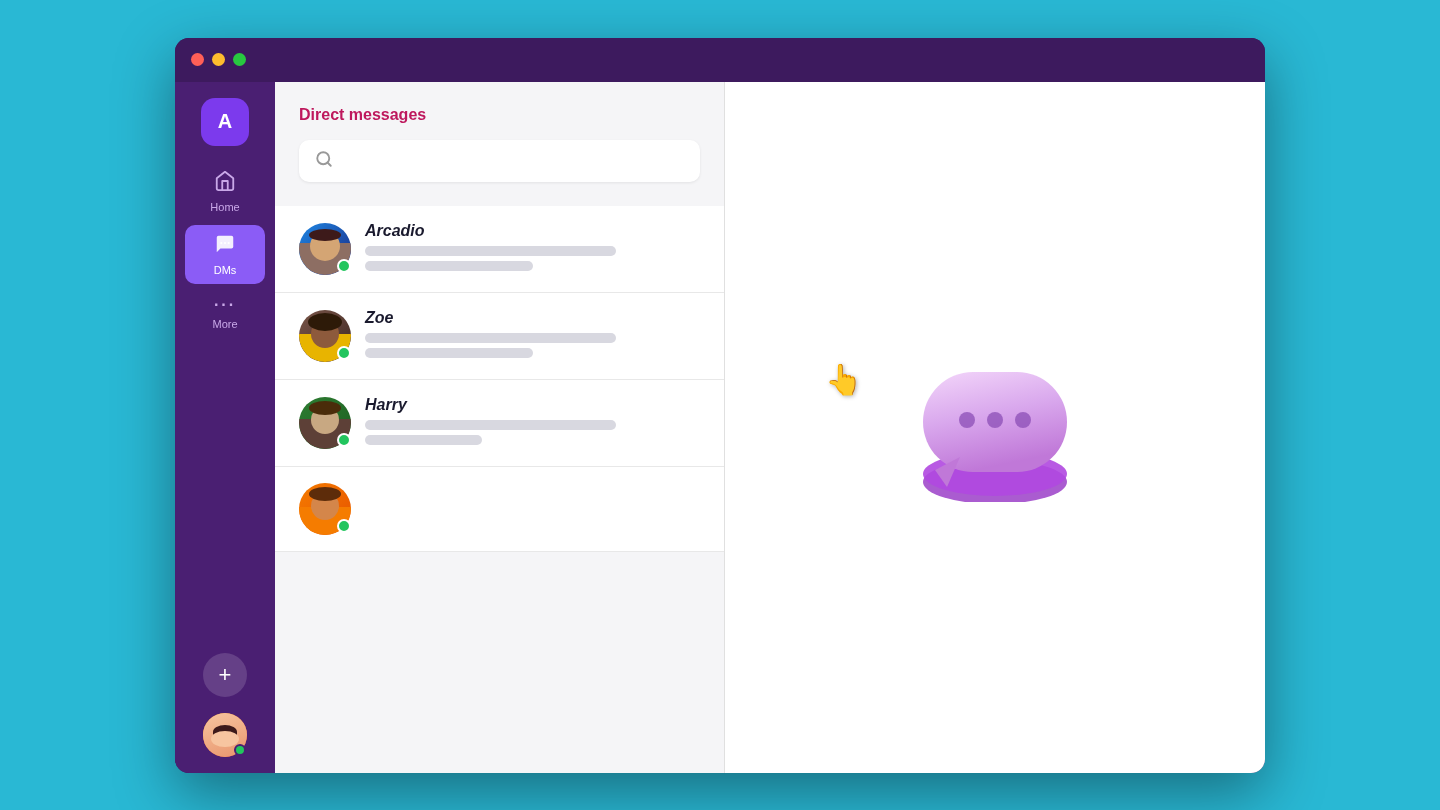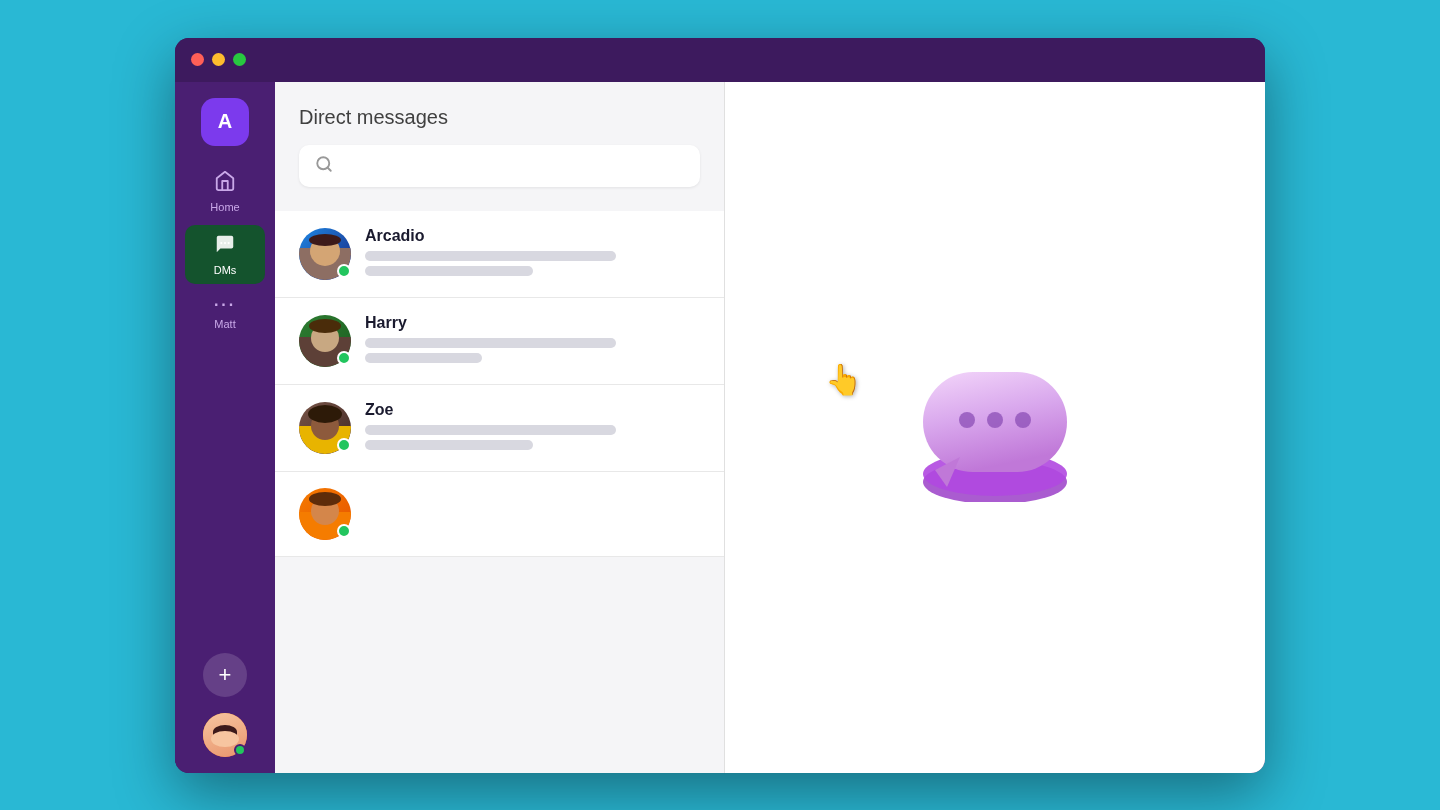--- a/index.html
+++ b/index.html
@@ -84,21 +84,21 @@
       justify-content: flex-end;
       width: 80px;
       padding: 8px 4px;
       border-radius: 10px;
       cursor: pointer;
       gap: 4px;
       color: #c9a8e8;
     }
 
     .sidebar-item.active {
-      background: #14532d;
+      background: #8b5cf6;
       color: white;
     }
 
     .sidebar-item-label {
       font-size: 11px;
       font-weight: 500;
       color: inherit;
     }
 
     .sidebar-icon {
@@ -162,23 +162,23 @@
       flex-shrink: 0;
       border-right: 1px solid #e0e0e0;
     }
 
     .dm-header {
       padding: 24px 24px 16px;
       background: #f5f5f7;
     }
 
     .dm-title {
-      font-size: 20px;
-      font-weight: 400;
-      color: #404040;
+      font-size: 16px;
+      font-weight: 700;
+      color: #be185d;
       margin-bottom: 16px;
     }
 
     .search-bar {
       display: flex;
       align-items: center;
       background: white;
       border-radius: 10px;
       padding: 10px 16px;
       gap: 10px;
@@ -196,20 +196,21 @@
       outline: none;
       background: transparent;
       font-size: 15px;
       color: #333;
       width: 100%;
     }
 
     .dm-list {
       overflow-y: auto;
       flex: 1;
+      font-style: italic;
     }
 
     .dm-list-item {
       display: flex;
       align-items: center;
       padding: 16px 24px;
       gap: 14px;
       cursor: pointer;
       background: white;
       border-bottom: 1px solid #e8e8e8;
@@ -321,21 +322,21 @@
             <circle cx="12" cy="11" r="1.2" fill="white"></circle>
             <circle cx="16" cy="11" r="1.2" fill="white"></circle>
           </svg>
         </span>
         <span class="sidebar-item-label">DMs</span>
       </div>
 
 
       <div class="sidebar-item">
         <span class="sidebar-icon" style="font-size:16px; letter-spacing:2px; font-weight:700; color:#c9a8e8;">···</span>
-        <span class="sidebar-item-label">Matt</span>
+        <span class="sidebar-item-label">More</span>
       </div>
 
       <div class="sidebar-bottom">
         <div class="add-button">+</div>
         <div class="user-avatar-placeholder" style="background: linear-gradient(135deg, #f59e0b, #ef4444); width:44px; height:44px; border-radius:50%; display:flex; align-items:center; justify-content:center; position:relative;">
 
           <div style="width:44px;height:44px;border-radius:50%;background:linear-gradient(160deg,#f7c5a0,#e8956d);position:relative;overflow:hidden;">
             <div style="position:absolute;top:12px;left:10px;width:24px;height:14px;background:#3d1a1a;border-radius:50% 50% 0 0;"></div>
             <div style="position:absolute;top:18px;left:8px;width:28px;height:16px;background:#f7c5a0;border-radius:50%;"></div>
           </div>
@@ -371,47 +372,47 @@
           </div>
           <div class="contact-info">
             <div class="contact-name">Arcadio</div>
             <div class="message-preview-line line-long"></div>
             <div class="message-preview-line line-medium"></div>
           </div>
         </div>
 
         <div class="dm-list-item">
           <div class="contact-avatar">
+            <div style="width:52px;height:52px;border-radius:50%;background:linear-gradient(135deg,#795548,#3e2723);overflow:hidden;position:relative;">
+              <div style="position:absolute;bottom:0;left:0;right:0;height:28px;background:#e8b400;border-radius:0 0 52px 52px;"></div>
+              <div style="position:absolute;top:10px;left:50%;transform:translateX(-50%);width:28px;height:28px;background:#8D5A3C;border-radius:50%;"></div>
+              <div style="position:absolute;top:3px;left:50%;transform:translateX(-50%);width:34px;height:18px;background:#2d1a08;border-radius:50%;"></div>
+            </div>
+            <div class="contact-status"></div>
+          </div>
+          <div class="contact-info">
+            <div class="contact-name">Zoe</div>
+            <div class="message-preview-line line-long"></div>
+            <div class="message-preview-line" style="width:50%;"></div>
+          </div>
+        </div>
+
+        <div class="dm-list-item">
+          <div class="contact-avatar">
             <div style="width:52px;height:52px;border-radius:50%;background:linear-gradient(135deg,#2e7d32,#1b5e20);overflow:hidden;position:relative;">
               <div style="position:absolute;bottom:0;left:0;right:0;height:30px;background:#5d4037;border-radius:0 0 52px 52px;"></div>
               <div style="position:absolute;top:9px;left:50%;transform:translateX(-50%);width:28px;height:28px;background:#C8A882;border-radius:50%;"></div>
               <div style="position:absolute;top:4px;left:50%;transform:translateX(-50%);width:32px;height:14px;background:#4a2c0a;border-radius:50%;"></div>
             </div>
             <div class="contact-status"></div>
           </div>
           <div class="contact-info">
             <div class="contact-name">Harry</div>
             <div class="message-preview-line line-long"></div>
             <div class="message-preview-line line-short"></div>
-          </div>
-        </div>
-
-        <div class="dm-list-item">
-          <div class="contact-avatar">
-            <div style="width:52px;height:52px;border-radius:50%;background:linear-gradient(135deg,#795548,#3e2723);overflow:hidden;position:relative;">
-              <div style="position:absolute;bottom:0;left:0;right:0;height:28px;background:#e8b400;border-radius:0 0 52px 52px;"></div>
-              <div style="position:absolute;top:10px;left:50%;transform:translateX(-50%);width:28px;height:28px;background:#8D5A3C;border-radius:50%;"></div>
-              <div style="position:absolute;top:3px;left:50%;transform:translateX(-50%);width:34px;height:18px;background:#2d1a08;border-radius:50%;"></div>
-            </div>
-            <div class="contact-status"></div>
-          </div>
-          <div class="contact-info">
-            <div class="contact-name">Zoe</div>
-            <div class="message-preview-line line-long"></div>
-            <div class="message-preview-line" style="width:50%;"></div>
           </div>
         </div>
 
         <div class="dm-list-item">
           <div class="contact-avatar">
             <div style="width:52px;height:52px;border-radius:50%;background:linear-gradient(135deg,#f57c00,#e65100);overflow:hidden;position:relative;">
               <div style="position:absolute;bottom:0;left:0;right:0;height:28px;background:#f57c00;border-radius:0 0 52px 52px;"></div>
               <div style="position:absolute;top:9px;left:50%;transform:translateX(-50%);width:28px;height:28px;background:#D4864A;border-radius:50%;"></div>
               <div style="position:absolute;top:4px;left:50%;transform:translateX(-50%);width:32px;height:14px;background:#5d2c0a;border-radius:50%;"></div>
             </div>

